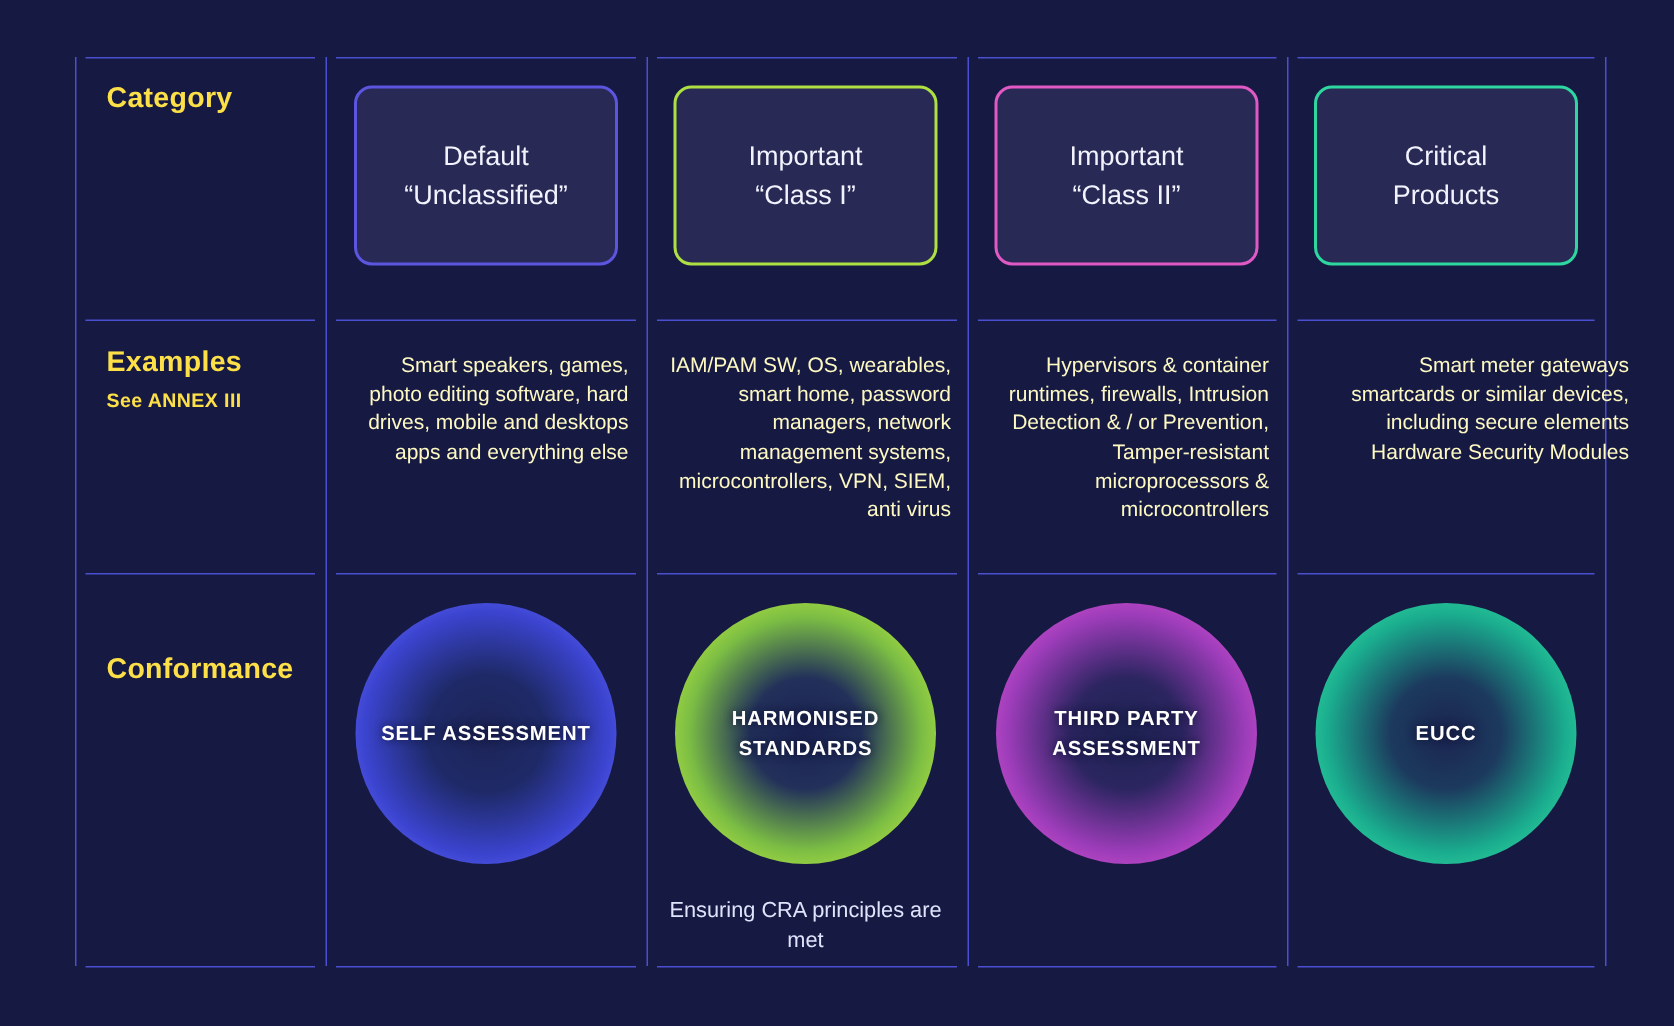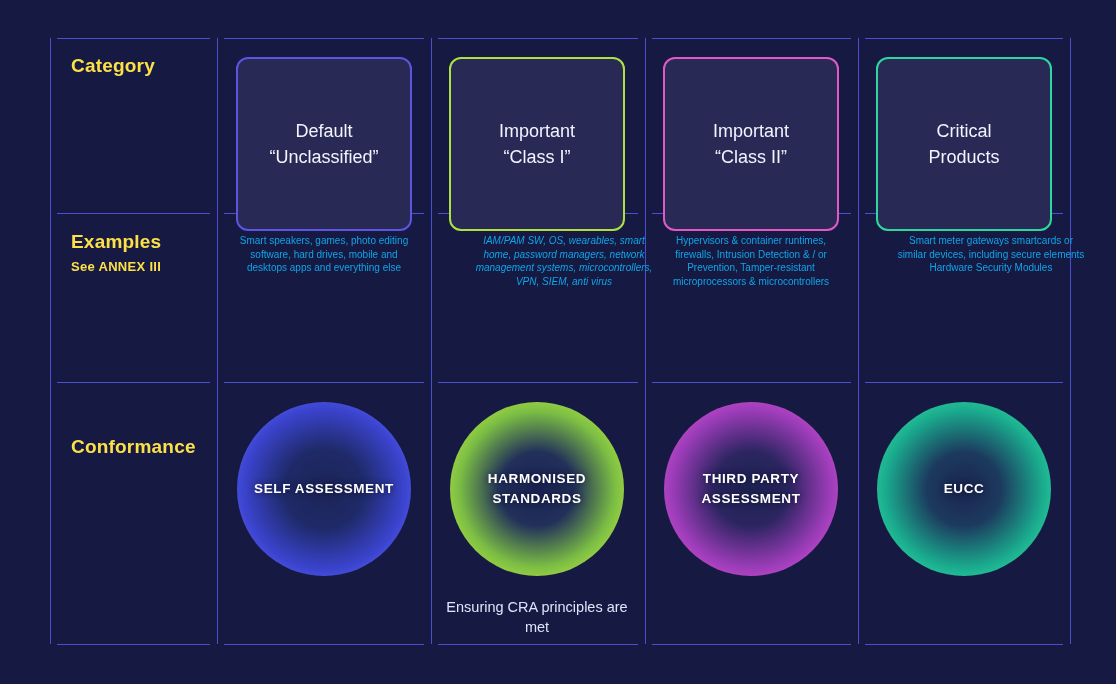--- a/index.html
+++ b/index.html
@@ -51,21 +51,21 @@
     font-weight: 700;
     margin-top: 6px;
     letter-spacing: .3px;
   }
 
   
   .cat-box {
     position: absolute;
     top: 57px;
     width: 176px;
-    height: 174px;
+    height: 120px;
     border-radius: 12px;
     border: 2px solid #5b55e0;
     background: #282a55;
     display: flex;
     align-items: center;
     justify-content: center;
     text-align: center;
     box-sizing: border-box;
   }
   .cat-box .cat-text {
@@ -74,24 +74,24 @@
     color: #f2f3ff;
     font-weight: 400;
     padding: 0 8px;
   }
 
   
   .ex-cell {
     position: absolute;
     top: 234px;
     width: 190px;
-    text-align: center;
-    font-size: 10px;
+    text-align: right;
+    font-size: 14px;
     line-height: 1.37;
-    color: #0ea5e9;
+    color: #fef9c3;
   }
 
   
   .conf-cell {
     position: absolute;
     top: 402px;
     width: 200px;
     display: flex;
     flex-direction: column;
     align-items: center;
@@ -192,21 +192,21 @@
   </div>
 
   <div class="cat-box" style="left:876px; border-color:#2fd7a0;">
     <div class="cat-text">
       <span>Critical</span><br>
       <span>Products</span>
     </div>
   </div>
 
   <div class="ex-cell" style="left:229px;">Smart speakers, games, photo editing software, hard drives, mobile and desktops apps and everything else</div>
-  <div class="ex-cell" style="left:469px;font-style:italic;">IAM/PAM SW, OS, wearables, smart home, password managers, network management systems, microcontrollers, VPN, SIEM, anti virus</div>
+  <div class="ex-cell" style="left:444px;">IAM/PAM SW, OS, wearables, smart home, password managers, network management systems, microcontrollers, VPN, SIEM, anti virus</div>
   <div class="ex-cell" style="left:656px;">Hypervisors &amp; container runtimes, firewalls, Intrusion Detection &amp; / or Prevention, Tamper-resistant microprocessors &amp; microcontrollers</div>
   <div class="ex-cell" style="left:869px;margin-left:27px;">Smart meter gateways smartcards or similar devices, including secure elements Hardware Security Modules</div>
 
   <div class="conf-cell" style="left:437px;">
     <div class="circle" style="background: radial-gradient(circle at 50% 50%, #1b2352 0%, #22305a 30%, #7bbd44 63%, #b2e23f 83%, rgba(178,226,63,0.10) 100%);">
       <div class="clabel">HARMONISED STANDARDS</div>
     </div>
     <div class="conf-note">Ensuring CRA principles are met</div>
   </div>
 

